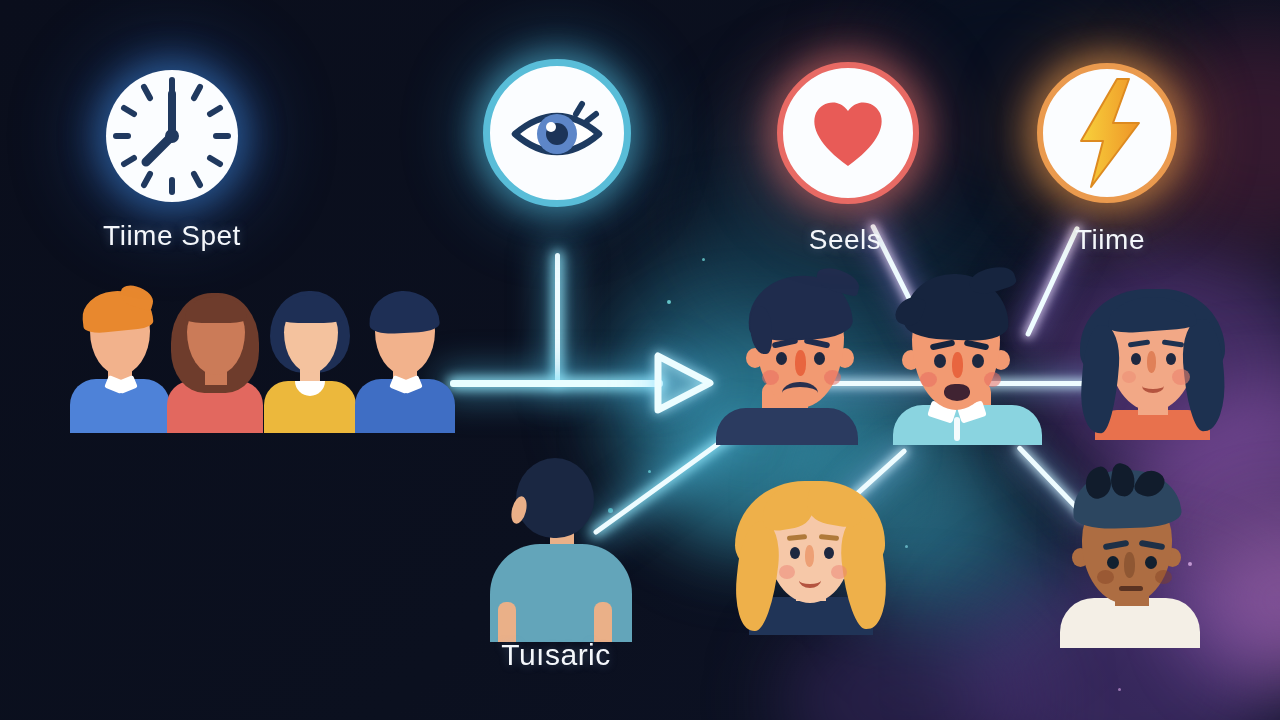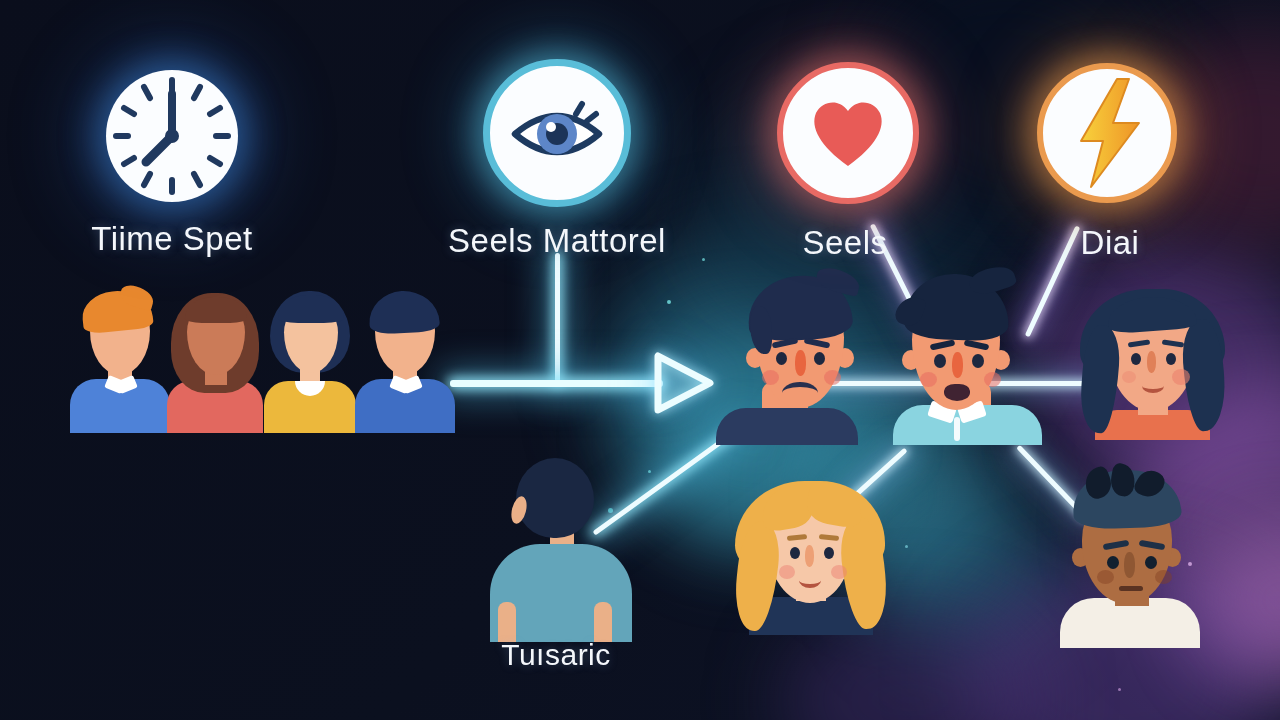--- a/index.html
+++ b/index.html
@@ -12,21 +12,21 @@
   
   .beam{position:absolute;height:5px;border-radius:3px;z-index:2;transform-origin:left center;
         background:#eefcff;
         box-shadow:0 0 10px 2px rgba(205,240,255,.85),0 0 28px 8px rgba(140,200,255,.4);}
   .beam.purpleglow{box-shadow:0 0 10px 2px rgba(235,220,255,.85),0 0 28px 9px rgba(170,140,255,.4);}
   .beam.cyanglow{box-shadow:0 0 12px 3px rgba(150,235,255,.9),0 0 34px 10px rgba(80,190,230,.5);}
   
   .icon-circle{position:absolute;border-radius:50%;background:#fbfdff;z-index:4;
                display:flex;align-items:center;justify-content:center;}
   .icon-label{position:absolute;z-index:5;transform:translateX(-50%);color:#f4f7fb;
-              font-size:33px;font-weight:500;letter-spacing:.5px;white-space:nowrap;
+              font-size:28px;font-weight:500;letter-spacing:.5px;white-space:nowrap;
               text-shadow:0 0 10px rgba(140,180,230,.35);}
   
   .char{position:absolute;z-index:3;}
   .char div{position:absolute;}
   .eye{background:#1e2840;border-radius:50%;}
   .brow{height:6px;border-radius:4px;background:#1f2c4d;}
   .blush{border-radius:50%;}
   .nose{border-radius:45%;}
   .frown{border-top:5px solid #28304f;border-radius:50%;background:transparent;}
   .smile{border-bottom:4px solid #b4543f;border-radius:50%;background:transparent;}
@@ -96,41 +96,40 @@
   <div class="icon-circle" style="left:483px;top:59px;width:134px;height:134px;border:7px solid #59bdd8;box-shadow:0 0 30px 8px rgba(90,200,230,.5),0 0 60px 24px rgba(50,140,190,.28);">
     <svg width="98" height="78">
       <path d="M7,40 Q49,4 91,40 Q49,76 7,40 Z" fill="#ffffff" stroke="#1d3a60" stroke-width="6.5" stroke-linejoin="round"></path>
       <circle cx="49" cy="40" r="20" fill="#5d86c8"></circle>
       <circle cx="49" cy="40" r="11" fill="#1c3458"></circle>
       <circle cx="43" cy="33" r="5" fill="#ffffff"></circle>
       <line x1="74" y1="10" x2="68" y2="20" stroke="#1d3a60" stroke-width="6" stroke-linecap="round"></line>
       <line x1="88" y1="20" x2="79" y2="27" stroke="#1d3a60" stroke-width="6" stroke-linecap="round"></line>
     </svg>
   </div>
-  <div class="icon-label" style="left:557px;top:222px;">Seels Mattorel</div>
 
   <div class="icon-circle" style="left:777px;top:62px;width:130px;height:130px;border:6px solid #e86a64;box-shadow:0 0 30px 10px rgba(235,120,110,.45),0 0 60px 26px rgba(200,80,90,.25);">
     <svg width="84" height="78">
       <path d="M42,72 C14,52 4,33 10,19 C16,7 33,4 42,17 C51,4 68,7 74,19 C80,33 70,52 42,72 Z" fill="#e85b57"></path>
     </svg>
   </div>
   <div class="icon-label" style="left:845px;top:224px;">Seels</div>
 
   <div class="icon-circle" style="left:1037px;top:63px;width:128px;height:128px;border:6px solid #ea9a4e;box-shadow:0 0 30px 10px rgba(240,160,80,.5),0 0 60px 26px rgba(220,120,50,.28);">
     <svg width="72" height="112">
       <defs>
           <linearGradient id="bolt" x1="0" y1="0" x2="1" y2="0">
         <stop offset="0" stop-color="#f8d23c"></stop>
             <stop offset="1" stop-color="#ee9427"></stop>
       </linearGradient>
         </defs>
       <path d="M46,2 L10,64 L32,64 L20,110 L68,46 L42,46 L58,2 Z" fill="url(#bolt)" stroke="#dd8a20" stroke-width="2" stroke-linejoin="round"></path>
     </svg>
   </div>
-  <div class="icon-label" style="left:1110px;top:224px;">Diai</div>
+  <div class="icon-label" style="left:1110px;top:224px;">Tiime</div>
 
   <div class="char" style="left:68px;top:283px;width:105px;height:150px;">
     <div style="left: 2px; top: 96px; width: 100px; height: 54px; border-radius: 26px 26px 0px 0px; background: rgb(78, 130, 216);"></div>
     <div style="left: 40px; top: 80px; width: 24px; height: 22px; background: rgb(242, 178, 140);"></div>
     <div style="left: 22px; top: 16px; width: 60px; height: 76px; border-radius: 46% 46% 50% 50% / 42% 42% 58% 58%; background: rgb(242, 178, 140);"></div>
     <div style="left: 14px; top: 8px; width: 70px; height: 40px; border-radius: 60% 70% 30% 40% / 80% 95% 20% 25%; transform: rotate(-6deg); background: rgb(232, 136, 46);"></div>
     <div style="left: 52px; top: 4px; width: 34px; height: 20px; border-radius: 60% 90% 20% 80%; transform: rotate(16deg); background: rgb(232, 136, 46);"></div>
     <div style="left:38px;top:95px;width:18px;height:13px;background:#fff;transform:rotate(22deg);border-radius:2px;"></div>
     <div style="left:50px;top:95px;width:18px;height:13px;background:#fff;transform:rotate(-22deg);border-radius:2px;"></div>
   </div>

